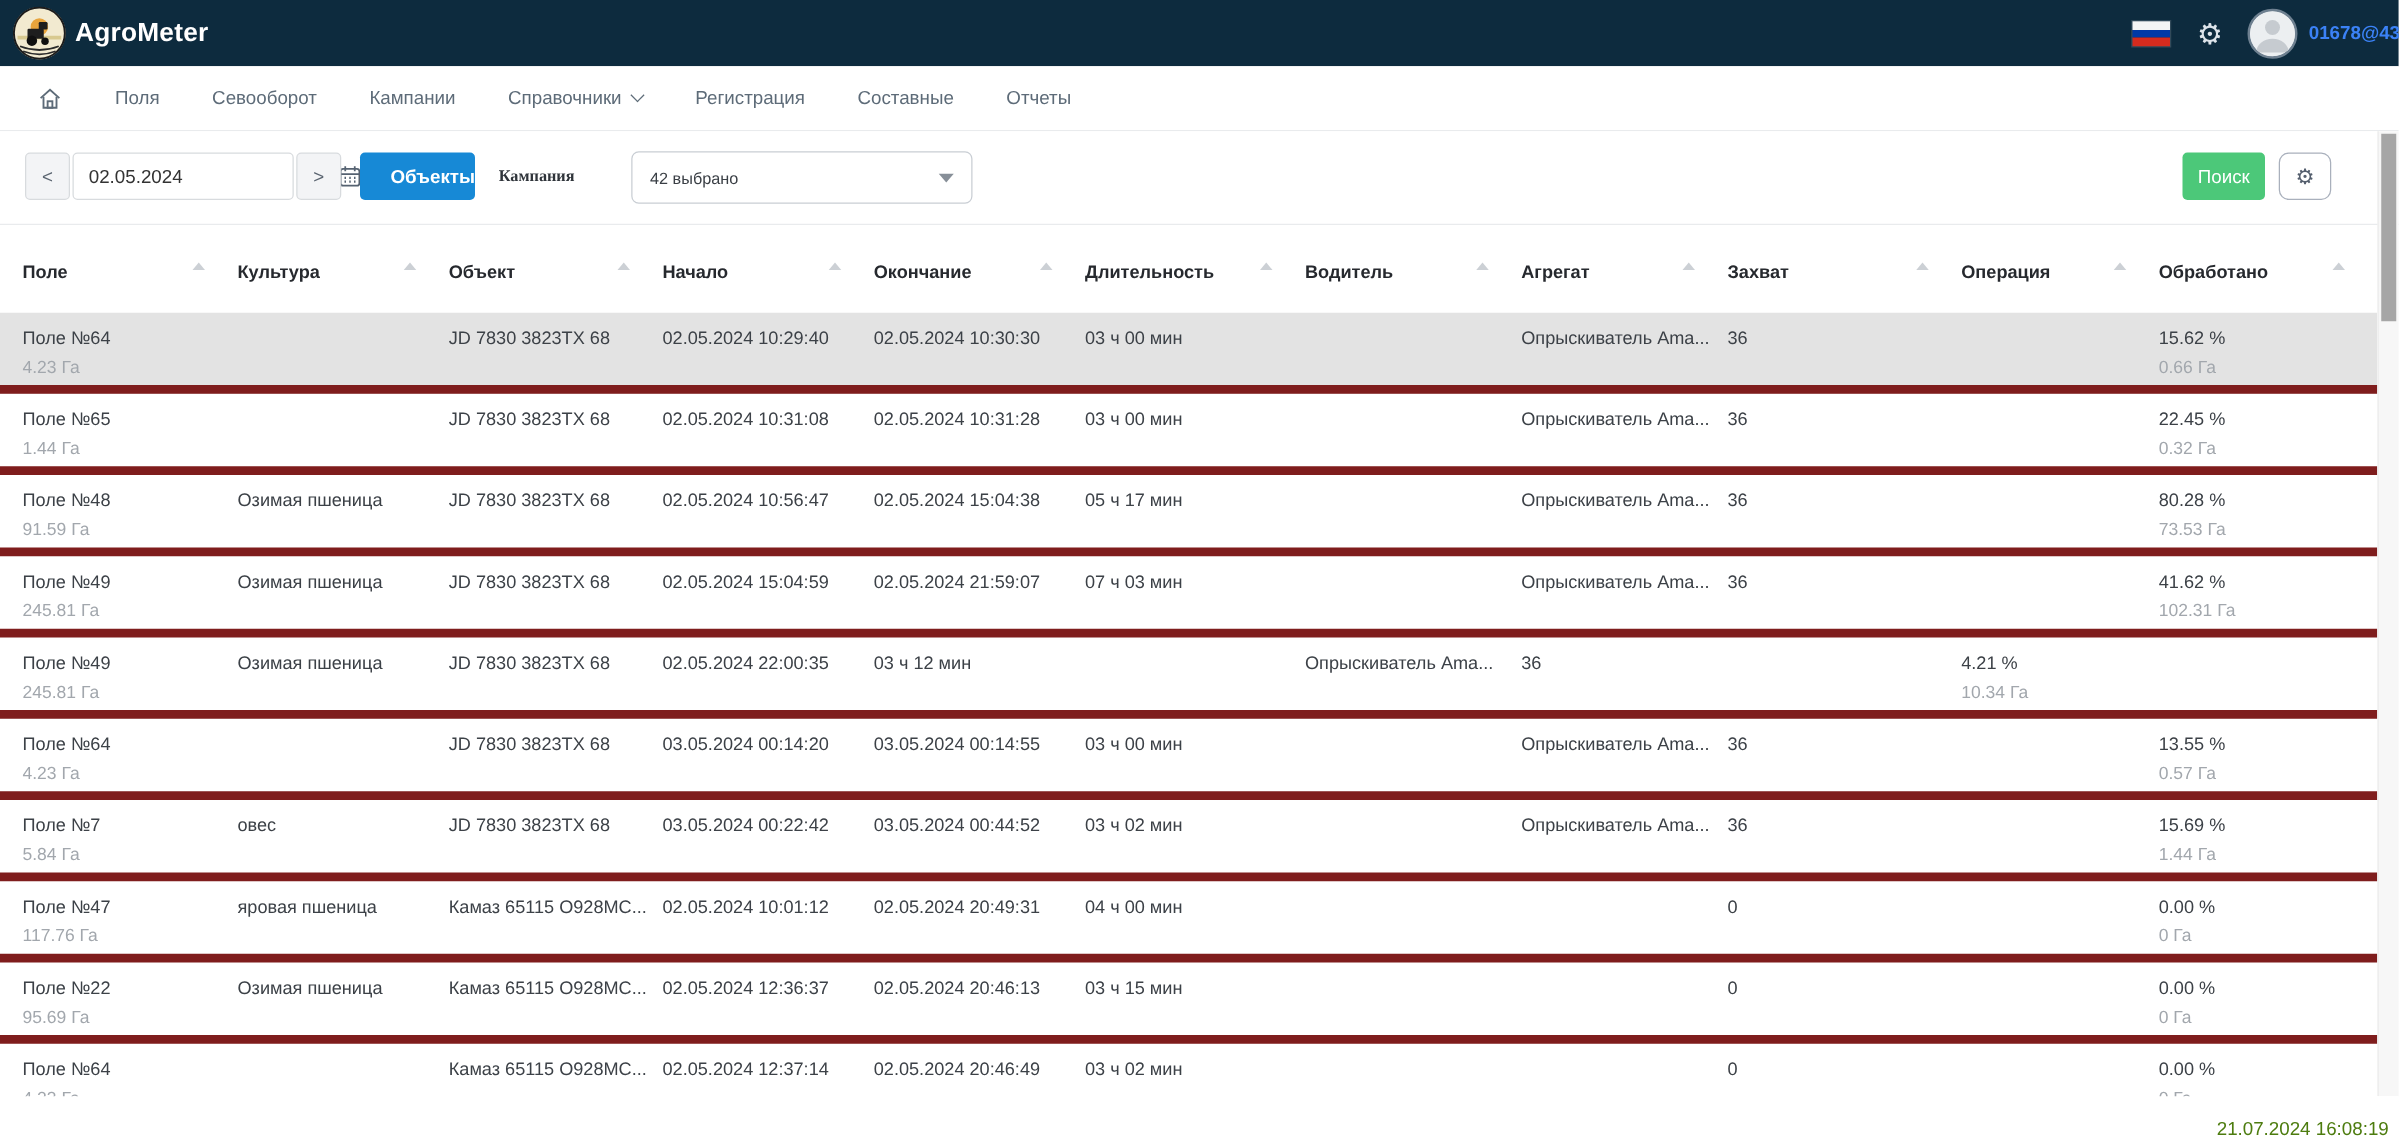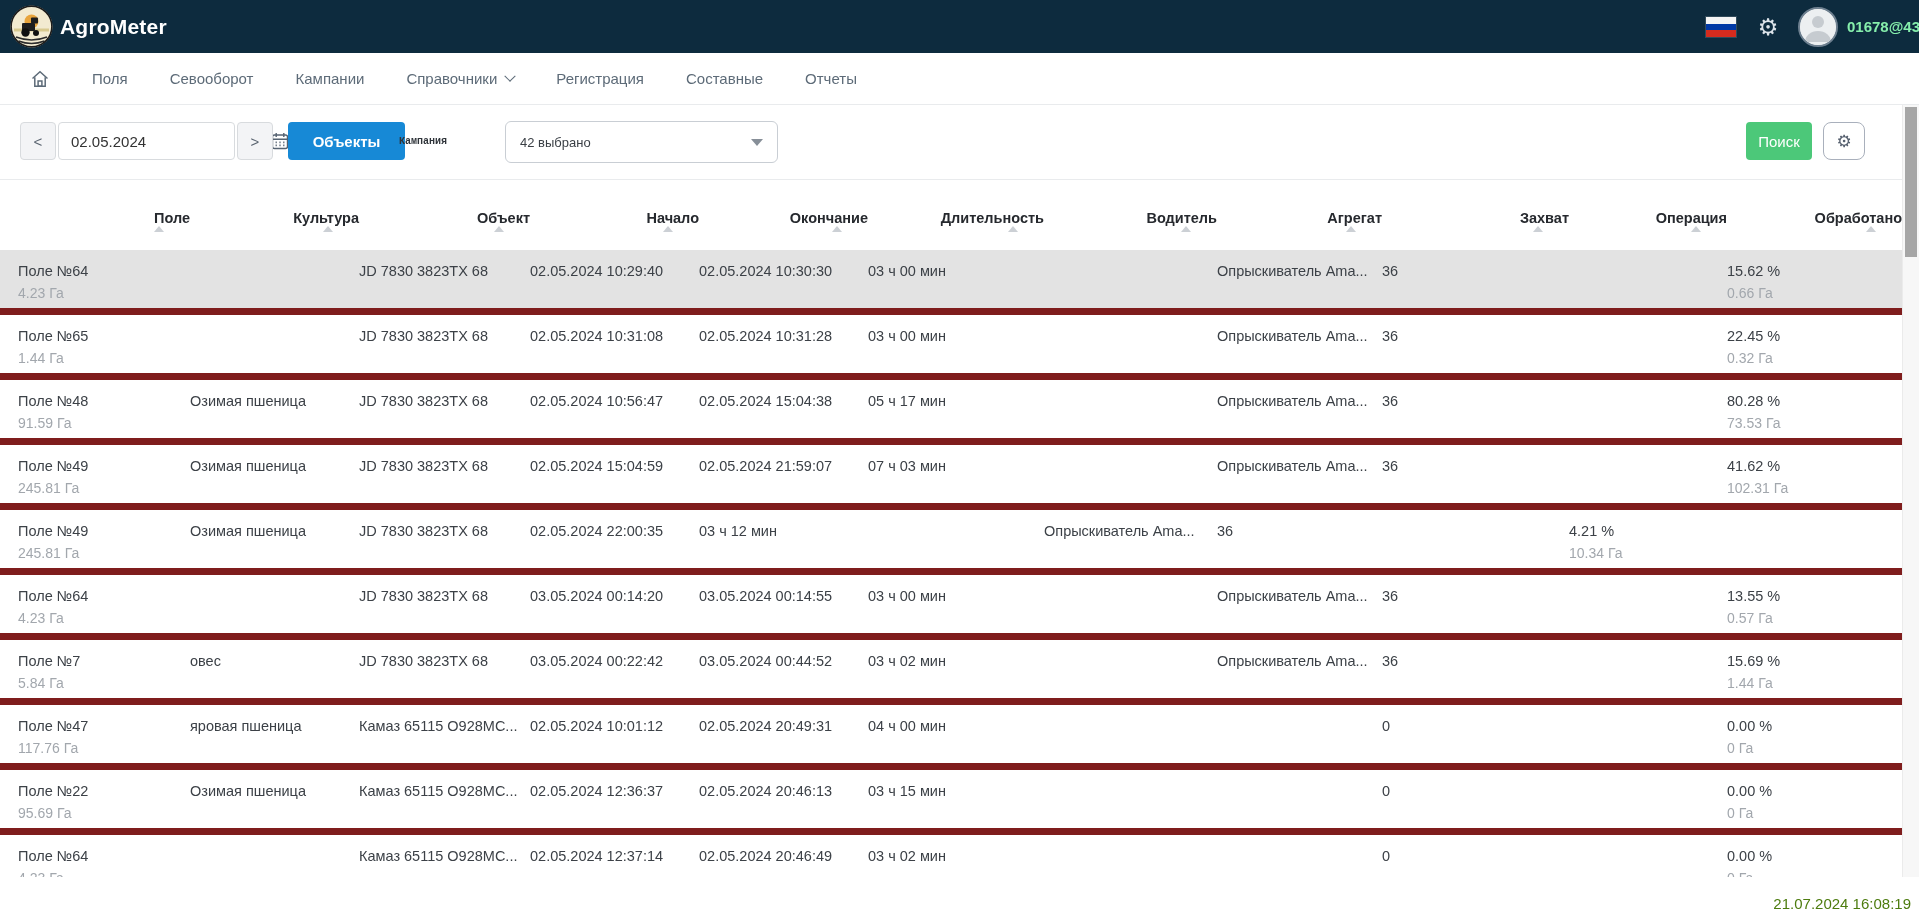--- a/index.html
+++ b/index.html
@@ -14,21 +14,21 @@
     color:#fff; font-size:21px; font-weight:700; letter-spacing:.2px; }
   .flag { position:absolute; left:1706px; top:17px; width:30px; height:20px;
     box-shadow:0 0 0 1px rgba(255,255,255,.15); }
   .flag div { height:33.33%; }
   .flag .w { background:#f5f5f5; } .flag .b { background:#0039a6; } .flag .r { background:#d52b1e; }
   .top-gear { position:absolute; left:1754px; top:13px; width:28px; height:28px;
     color:#dde4ea; font-size:23px; line-height:28px; text-align:center; cursor:pointer; }
   .avatar { position:absolute; left:1798px; top:7px; width:40px; height:40px; border-radius:50%;
     background:#eceff1; border:2px solid #6e8090; overflow:hidden; }
   .user-id { position:absolute; left:1847px; top:0; height:53px; line-height:53px;
-    color:#86efac; font-size:15px; font-weight:700; }
+    color:#3b82f6; font-size:15px; font-weight:700; }
 
   
   .navbar { position:absolute; top:53px; left:0; width:100%; height:52px; background:#fff;
     border-bottom:1px solid #e9ebed; display:flex; align-items:center; padding-left:30px; gap:42px; }
   .nav-home { width:20px; height:20px; display:flex; cursor:pointer; }
   .nav-item { font-size:15px; color:#5d6b78; cursor:pointer; display:flex; align-items:center; gap:9px; }
   .chev { width:8px; height:8px; border-right:1.6px solid #5d6b78; border-bottom:1.6px solid #5d6b78;
     transform:rotate(45deg) translate(-2px,-2px); }
 
   
@@ -36,41 +36,41 @@
     border-bottom:1px solid #e9ebed; }
   .btn-step { position:absolute; top:17px; width:36px; height:38px; background:#f3f4f6;
     border:1px solid #d8dbde; border-radius:4px; color:#5a6470; font-size:15px;
     display:flex; align-items:center; justify-content:center; cursor:pointer; }
   .step-prev { left:20px; } .step-next { left:237px; }
   .date-box { position:absolute; left:58px; top:17px; width:177px; height:38px; background:#fff;
     border:1px solid #d8dbde; border-radius:4px; display:flex; align-items:center; padding:0 10px 0 12px; }
   .date-box input { border:none; outline:none; flex:1; font-size:15px; color:#333;
     font-family:inherit; background:transparent; }
   .cal-icon { width:20px; height:20px; display:flex; cursor:pointer; }
-  .btn-objects { position:absolute; left:288px; top:17px; width:117px; height:38px; background:#1789d6;
-    border:none; border-radius:4px; color:#fff; font-size:15px; font-weight:600; cursor:pointer; }
+  .btn-objects { position:absolute; left:288px; top:17px; width:92px; height:38px; background:#1789d6;
+    border:none; border-radius:4px; color:#fff; font-size:15px; font-weight:600; cursor:pointer;text-align:right; }
   .btn-campaign { position:absolute; left:399px; top:17px; height:38px; border:none; background:transparent;
-    font-size:10px; font-weight:600; color:#2f343a; cursor:pointer; font-family:Liberation Mono, monospace;text-align:right; }
+    font-size:13px; font-weight:600; color:#2f343a; cursor:pointer; font-family:Liberation Serif, serif;text-align:right; }
   .dropdown { position:absolute; left:505px; top:16px; width:273px; height:42px; background:#fff;
     border:1px solid #c9ced4; border-radius:6px; display:flex; align-items:center;
     padding:0 14px; cursor:pointer; }
   .dropdown .val { flex:1; font-size:13px; color:#3a3f45; }
   .caret { width:0; height:0; border-left:6px solid transparent; border-right:6px solid transparent;
     border-top:7px solid #878f98; }
   .btn-search { position:absolute; left:1746px; top:17px; width:66px; height:38px; background:#4cc879;
     border:none; border-radius:4px; color:#fff; font-size:15px; cursor:pointer; font-family:inherit; }
   .btn-settings { position:absolute; left:1823px; top:17px; width:42px; height:38px; background:#fff;
     border:1px solid #a9b0bc; border-radius:8px; color:#555f6e; font-size:17px; cursor:pointer; }
 
   
   .grid { display:grid;
     grid-template-columns:172px 169px 171px 169px 169px 176px 173px 165px 187px 158px 1fr;
     padding-left:18px; }
   .thead { position:absolute; top:210px; left:0; right:17px; height:40px; background:#fff; }
-  .hcell { display:flex; align-items:flex-end; cursor:pointer;flex-direction:column; }
+  .hcell { display:flex; align-items:flex-start; cursor:pointer; }
   .hcell .lbl { font-size:14.5px; font-weight:700; color:#26292e; }
   .sort { width:0; height:0; border-left:5px solid transparent; border-right:5px solid transparent;
     border-bottom:6px solid #ccd0d5; margin-left:auto; margin-right:26px; }
   .tbody { position:absolute; top:250px; left:0; right:17px; bottom:0; overflow:hidden; }
   .trow { height:65px; border-bottom:7px solid #7f1d1d; cursor:pointer; }
   .trow.selected { background:#e3e3e3; }
   .cell { padding-top:13px; overflow:hidden; }
   .cell .main { display:block; font-size:14.5px; color:#3c4147; white-space:nowrap; }
   .cell .sub { display:block; font-size:14px; color:#a2a7ad; margin-top:6px; white-space:nowrap; }
 

